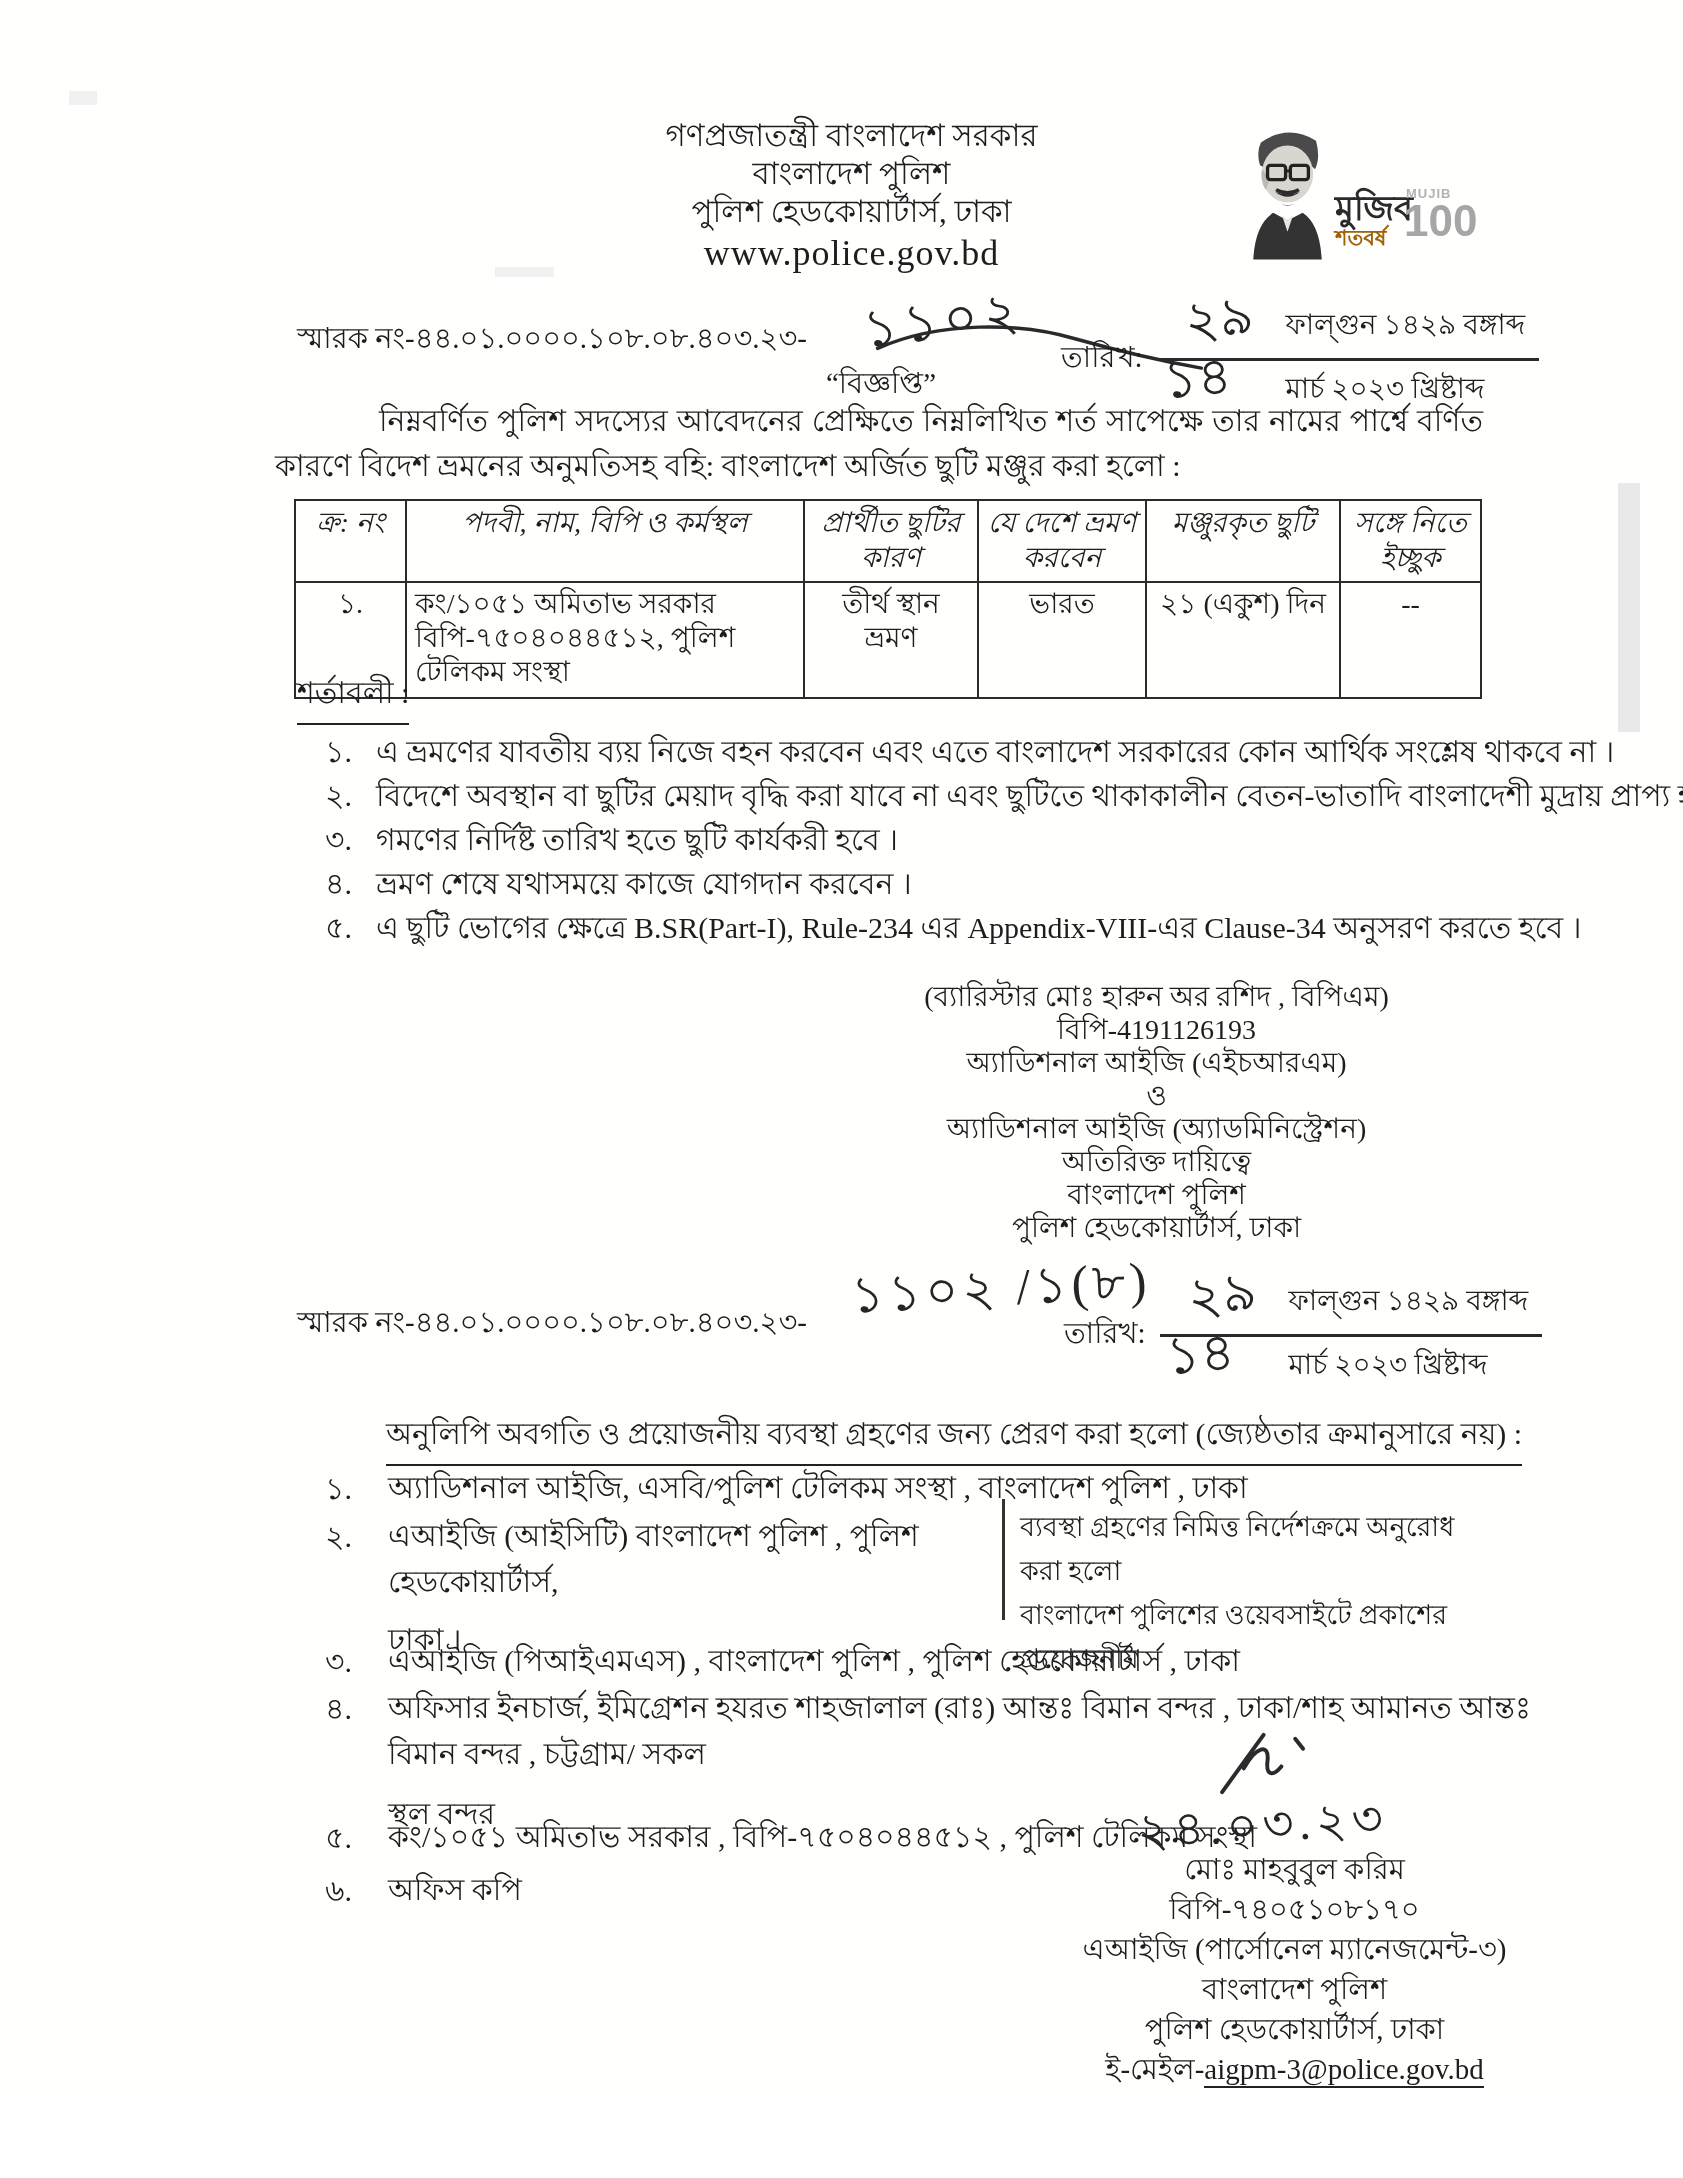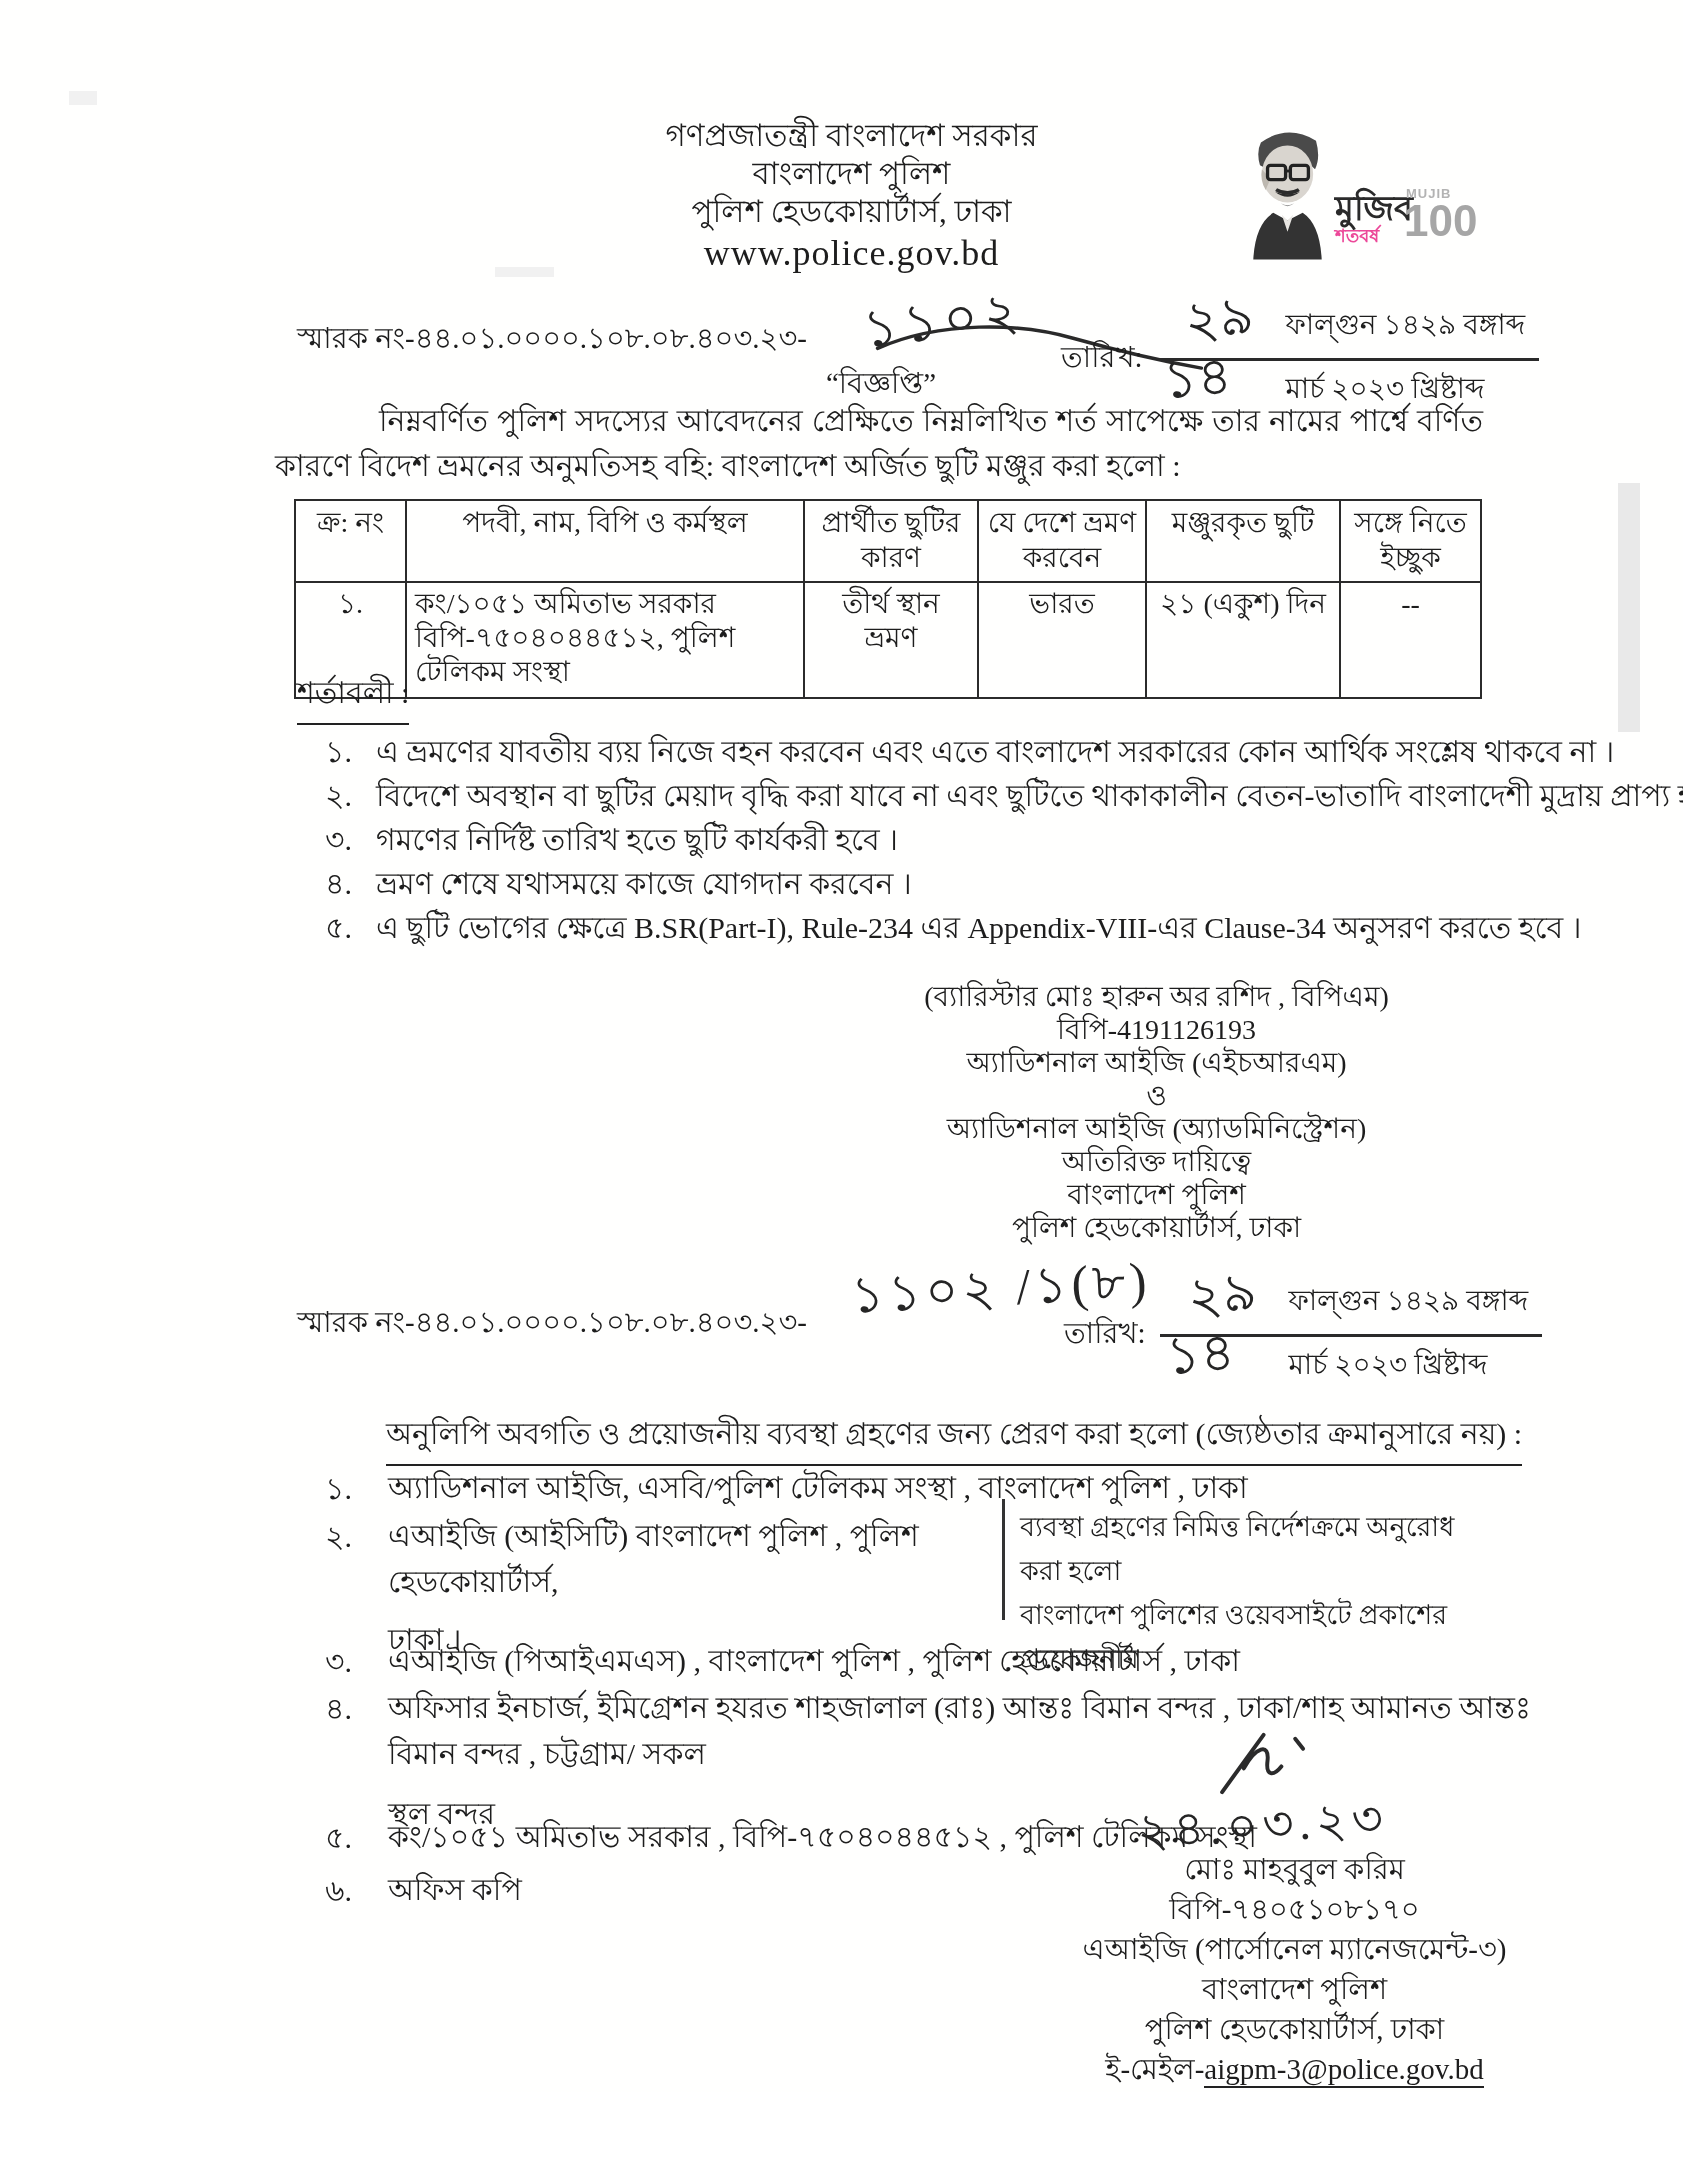--- a/index.html
+++ b/index.html
@@ -13,21 +13,21 @@
 
   
   .header-block { left:396px; top:117px; width:911px; text-align:center; }
   .header-block .h-line { font-size:31px; line-height:38px; }
   .header-website { font-size:36px; letter-spacing:1px; line-height:44px; }
 
   
   .logo { left:1240px; top:121px; width:213px; height:144px; }
   .logo .portrait { position:absolute; left:0; top:0; }
   .logo .bangla { position:absolute; left:95px; top:61px; font-size:34px; font-weight:bold; color:#2a2a2a; }
-  .logo .bangla-sub { position:absolute; left:95px; top:101px; font-size:18px; font-weight:bold; color:#ec4899; }
+  .logo .bangla-sub { position:absolute; left:95px; top:101px; font-size:21px; font-weight:bold; color:#a16207; }
   .logo .latin { position:absolute; left:166px; top:65px; font-size:13px; letter-spacing:1px; color:#b3b3b3; font-family:"Liberation Sans",sans-serif; font-weight:bold; }
   .logo .num { position:absolute; left:164px; top:75px; font-size:44px; font-weight:bold; color:#a6a6a6; font-family:"Liberation Sans",sans-serif; }
 
   
   .memo-label { font-size:29px; white-space:nowrap; }
   .hw { font-family:cursive; color:#252525; }
   .memo1-hw { left:863px; top:279px; font-size:53px; transform:rotate(-7deg); letter-spacing:6px; }
   .memo2-hw { left:851px; top:1249px; font-size:51px; transform:rotate(-3deg); letter-spacing:4px; }
 
   
@@ -39,21 +39,21 @@
   .df-hw-top { position:absolute; left:28px; top:-26px; font-size:53px; transform:rotate(-6deg); }
   .df-hw-bottom { position:absolute; left:6px; top:34px; font-size:53px; transform:rotate(-4deg); }
 
   .notice-title { left:287px; top:360px; width:1188px; text-align:center; font-size:29px; }
 
   .intro { left:275px; top:398px; width:1208px; font-size:30px; line-height:45px; text-align:justify; text-indent:104px; }
 
   
   table.leave { border-collapse:collapse; width:1186px; table-layout:fixed; }
   table.leave th, table.leave td { border:2.5px solid #2b2b2b; font-size:28px; font-weight:normal; vertical-align:top; }
-  table.leave th { text-align:center; padding:4px 4px 6px; line-height:35px; }
+  table.leave th { text-align:center; padding:4px 4px 6px; line-height:35px;font-style:italic; }
   table.leave td { padding:4px 8px 8px; line-height:34px; text-align:center; }
   table.leave td.name-cell { text-align:left; }
 
   .cond-heading { font-size:30px; border-bottom:2px solid #222; padding-bottom:3px; display:inline-block; }
   .cond-item { display:flex; height:44px; align-items:flex-start; }
   .cond-num { width:51px; font-size:30px; flex:0 0 51px; }
   .cond-text { font-size:30px; white-space:nowrap; }
 
   .sig1 { left:810px; top:980px; width:693px; text-align:center; font-size:28px; line-height:33px; }
 

